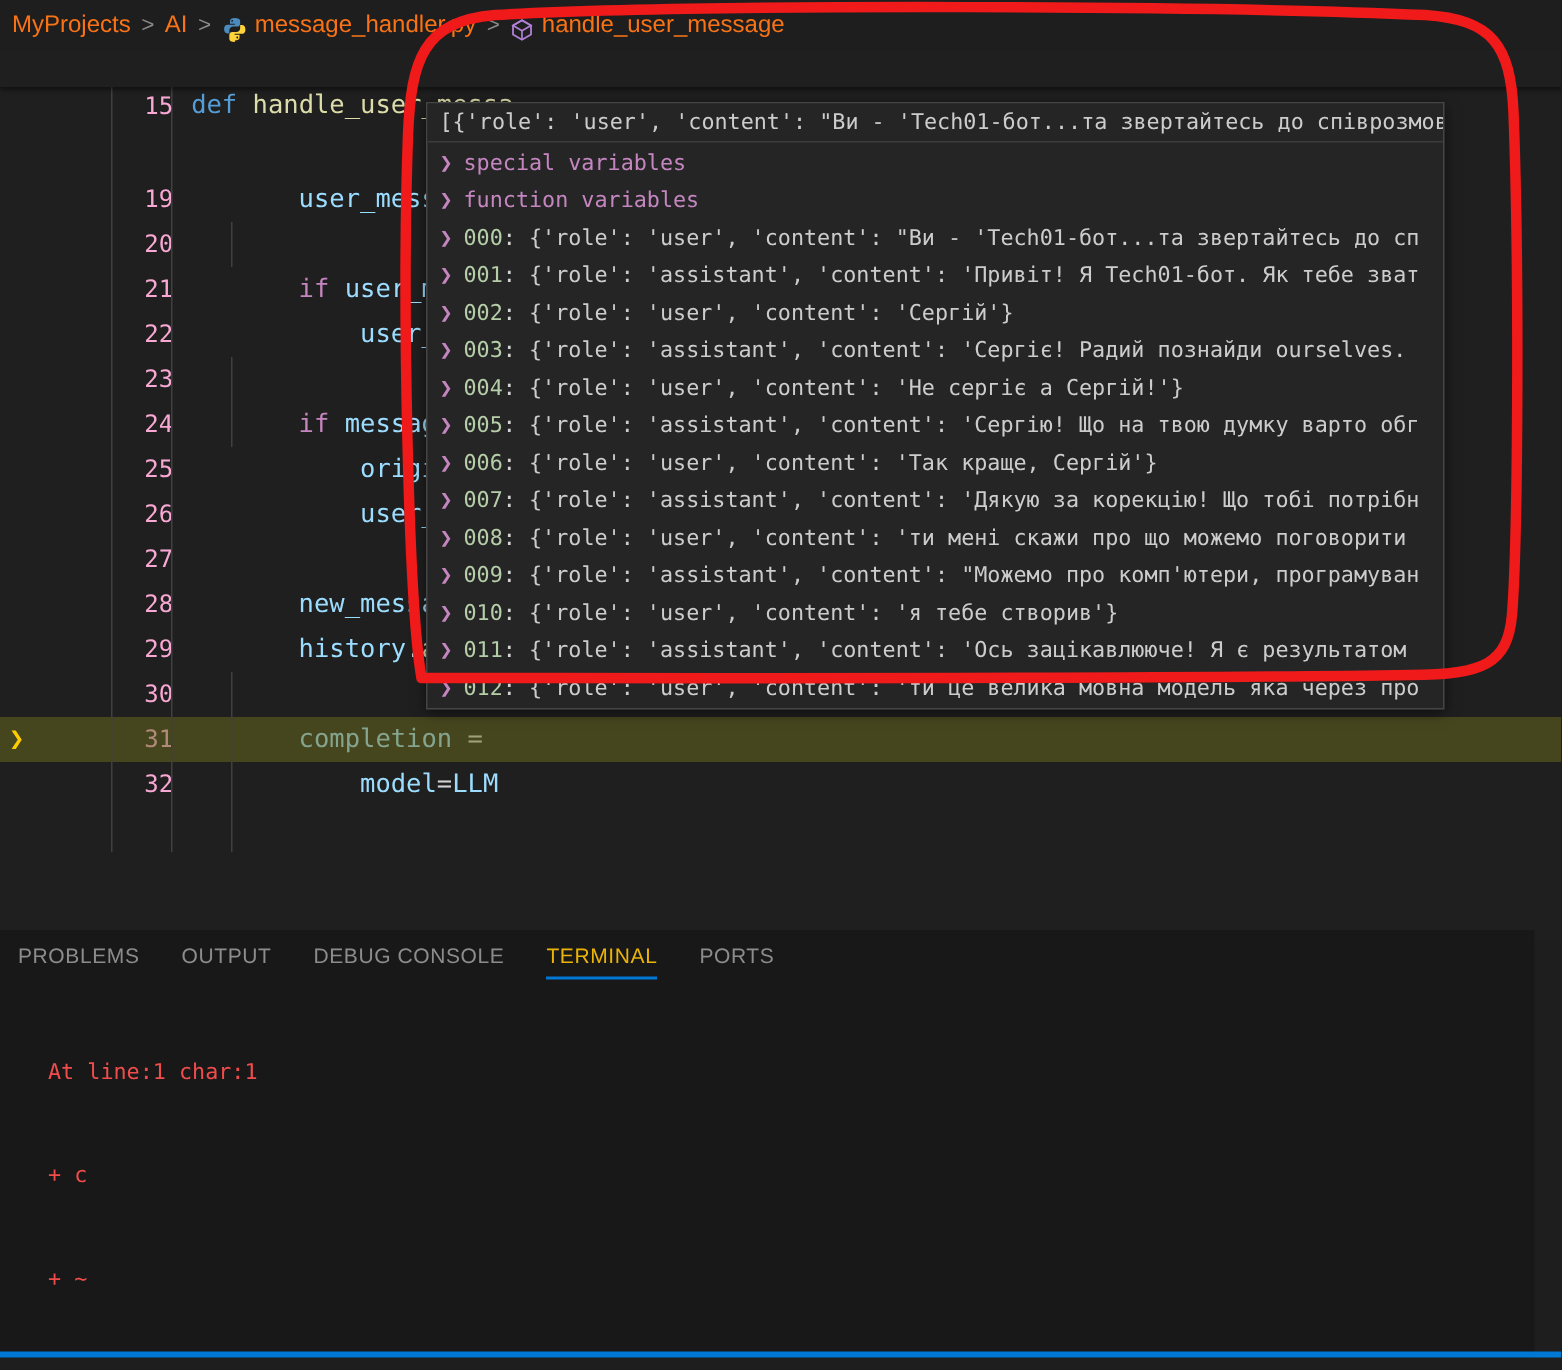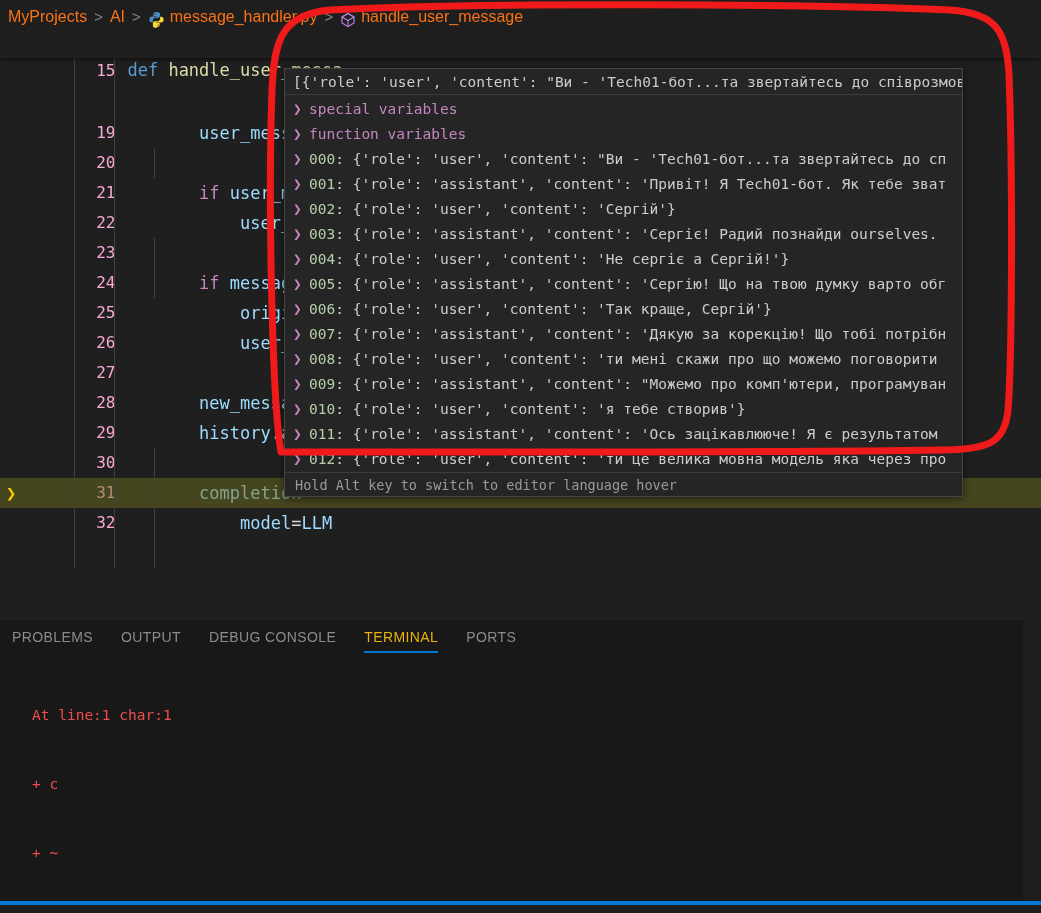--- a/index.html
+++ b/index.html
@@ -269,21 +269,20 @@
       <div class="hrow"><span class="chev">❯</span><span class="hnum">004</span><span class="op">: </span><span>{'role': 'user', 'content': 'Не сергіє а Сергій!'}</span></div>
       <div class="hrow"><span class="chev">❯</span><span class="hnum">005</span><span class="op">: </span><span>{'role': 'assistant', 'content': 'Сергію! Що на твою думку варто обг</span></div>
       <div class="hrow"><span class="chev">❯</span><span class="hnum">006</span><span class="op">: </span><span>{'role': 'user', 'content': 'Так краще, Сергій'}</span></div>
       <div class="hrow"><span class="chev">❯</span><span class="hnum">007</span><span class="op">: </span><span>{'role': 'assistant', 'content': 'Дякую за корекцію! Що тобі потрібн</span></div>
       <div class="hrow"><span class="chev">❯</span><span class="hnum">008</span><span class="op">: </span><span>{'role': 'user', 'content': 'ти мені скажи про що можемо поговорити</span></div>
       <div class="hrow"><span class="chev">❯</span><span class="hnum">009</span><span class="op">: </span><span>{'role': 'assistant', 'content': "Можемо про комп'ютери, програмуван</span></div>
       <div class="hrow"><span class="chev">❯</span><span class="hnum">010</span><span class="op">: </span><span>{'role': 'user', 'content': 'я тебе створив'}</span></div>
       <div class="hrow"><span class="chev">❯</span><span class="hnum">011</span><span class="op">: </span><span>{'role': 'assistant', 'content': 'Ось зацікавлююче! Я є результатом</span></div>
       <div class="hrow"><span class="chev">❯</span><span class="hnum">012</span><span class="op">: </span><span>{'role': 'user', 'content': 'ти це велика мовна модель яка через про</span></div>
     </div>
-    <div id="hover-foot">Hold Alt key to switch to editor language hover</div>
   </div>
 </div>
 
 <svg id="annot" viewBox="0 0 1041 913">
   <path d="M281 452 C 272 400, 268 200, 272 90 C 274 40, 282 14, 330 10
            C 470 2, 820 4, 950 10 C 995 13, 1007 30, 1009 75
            C 1013 180, 1012 360, 1008 410 C 1005 442, 990 450, 940 450
            C 760 453, 420 452, 281 452 Z" fill="none" stroke="#f01a1a" stroke-width="7" stroke-linecap="round" stroke-linejoin="round"></path>
 </svg>
 

